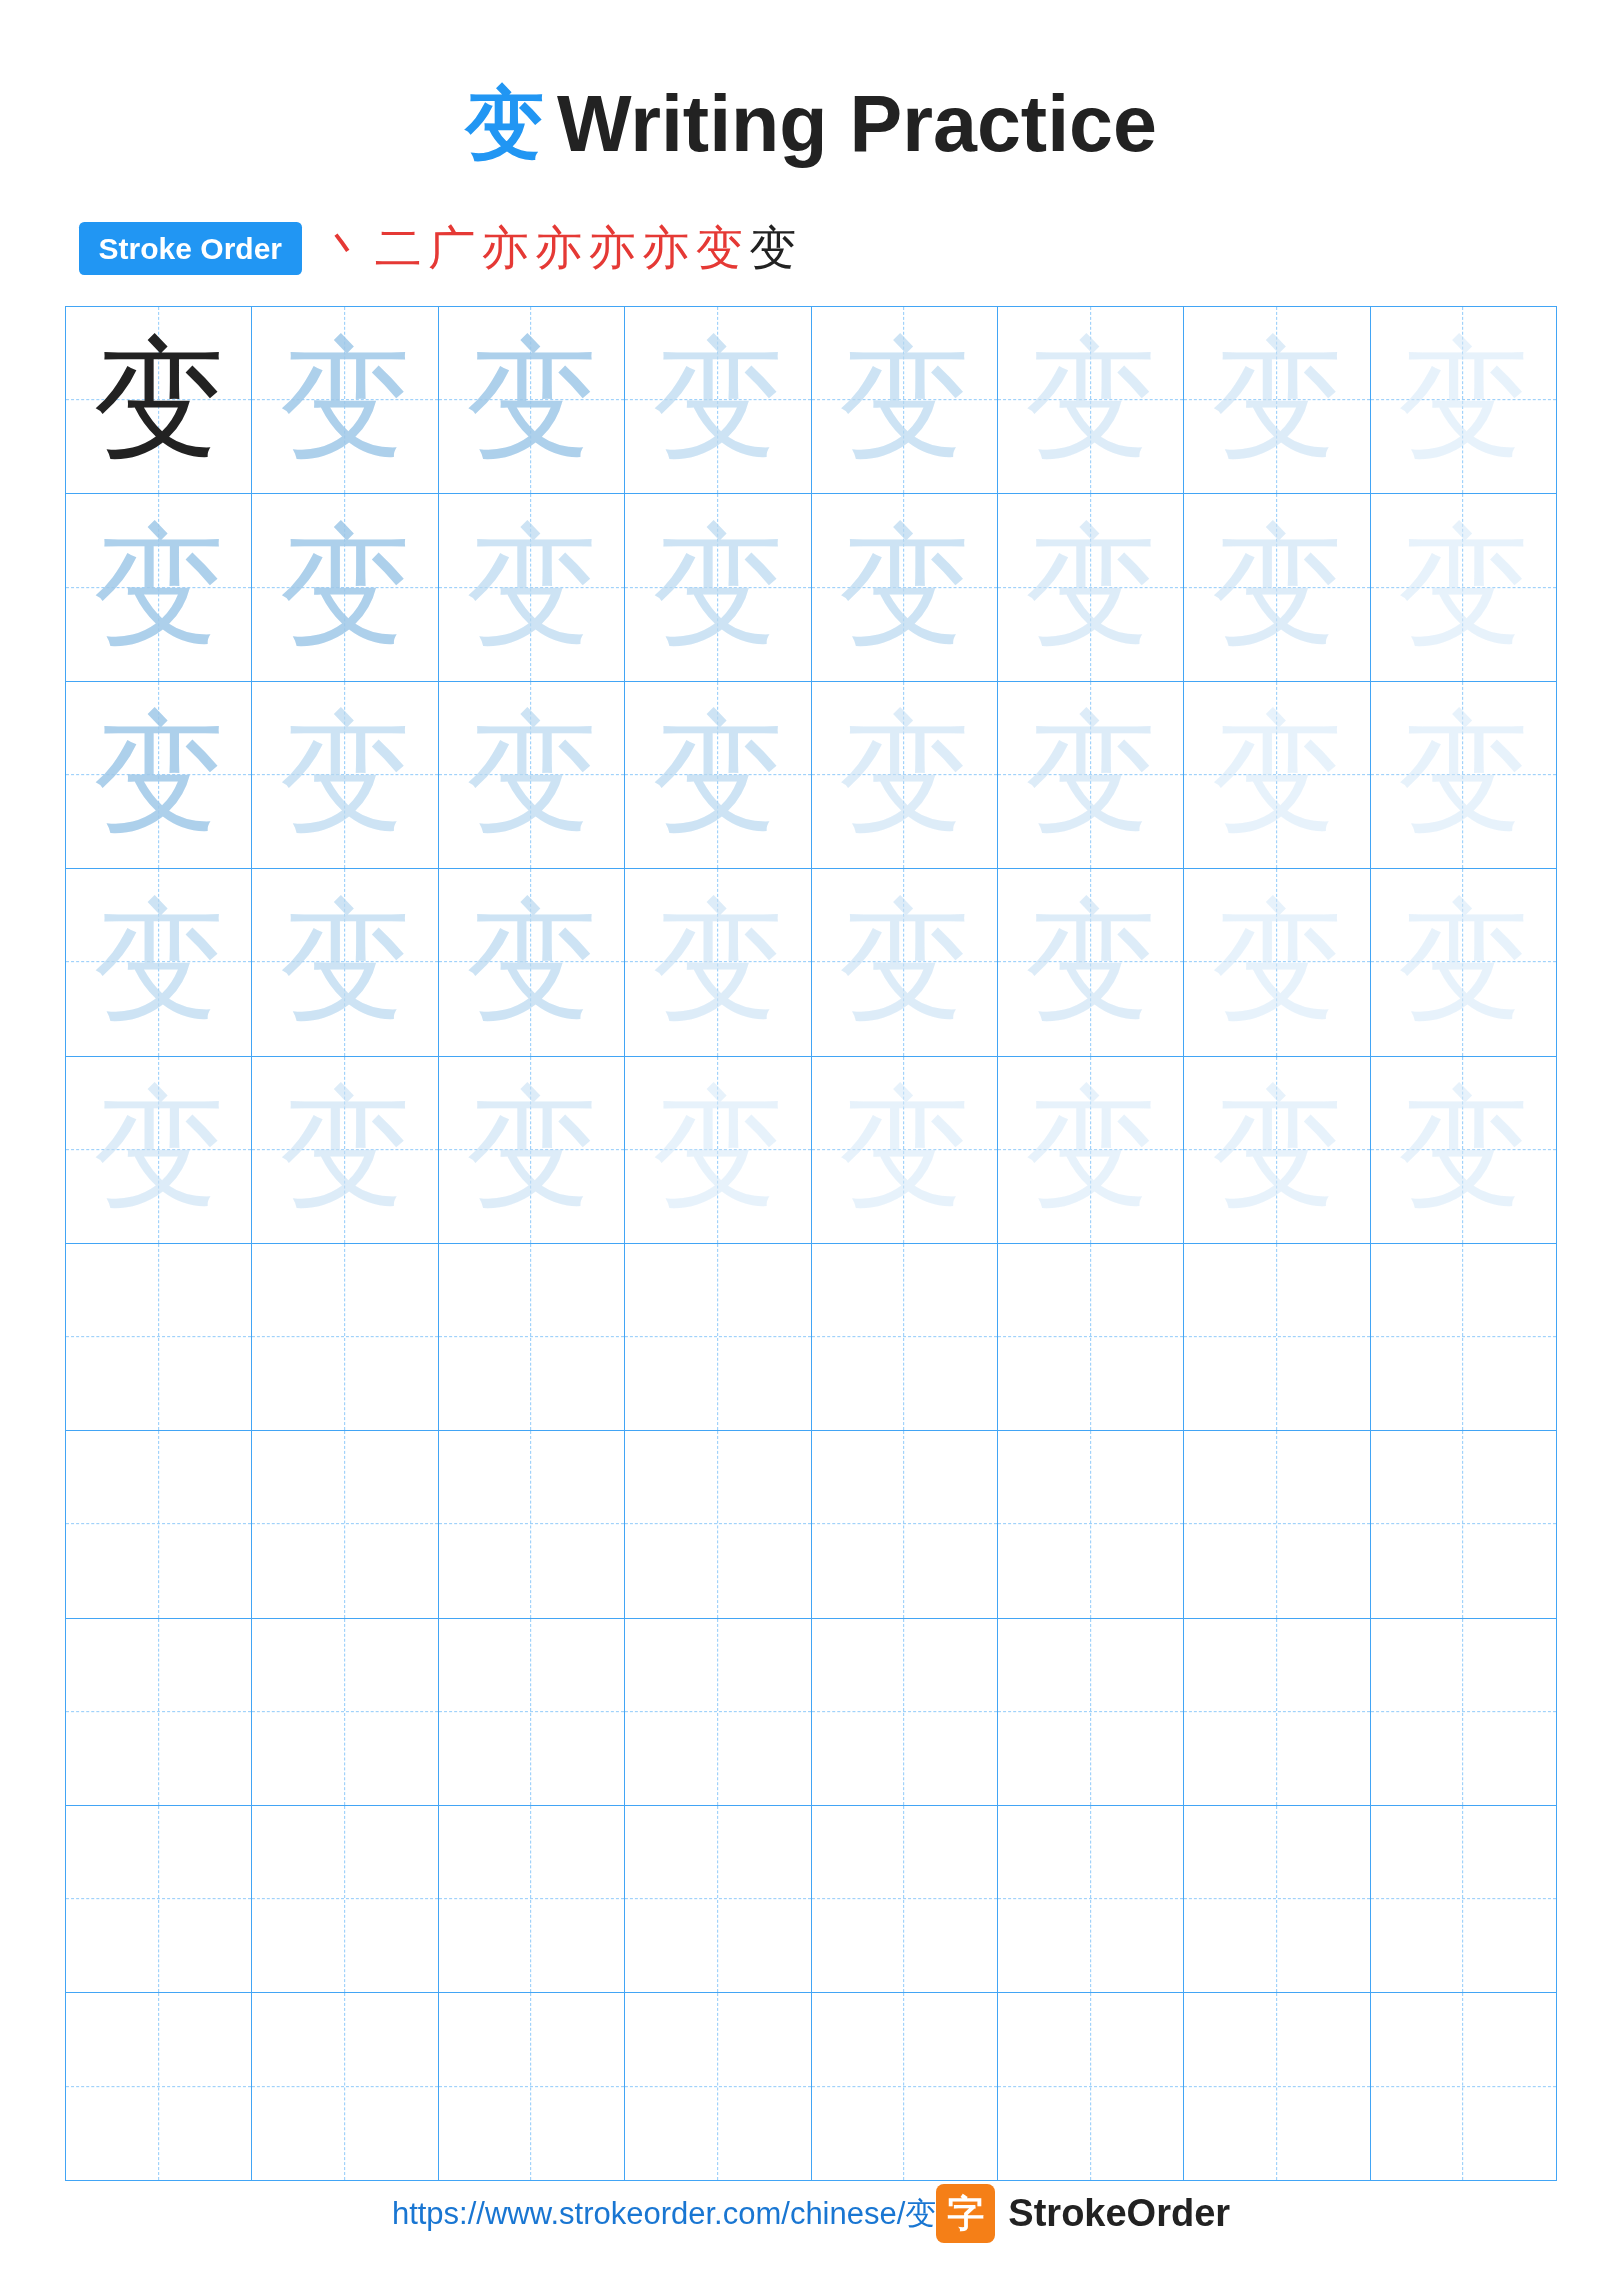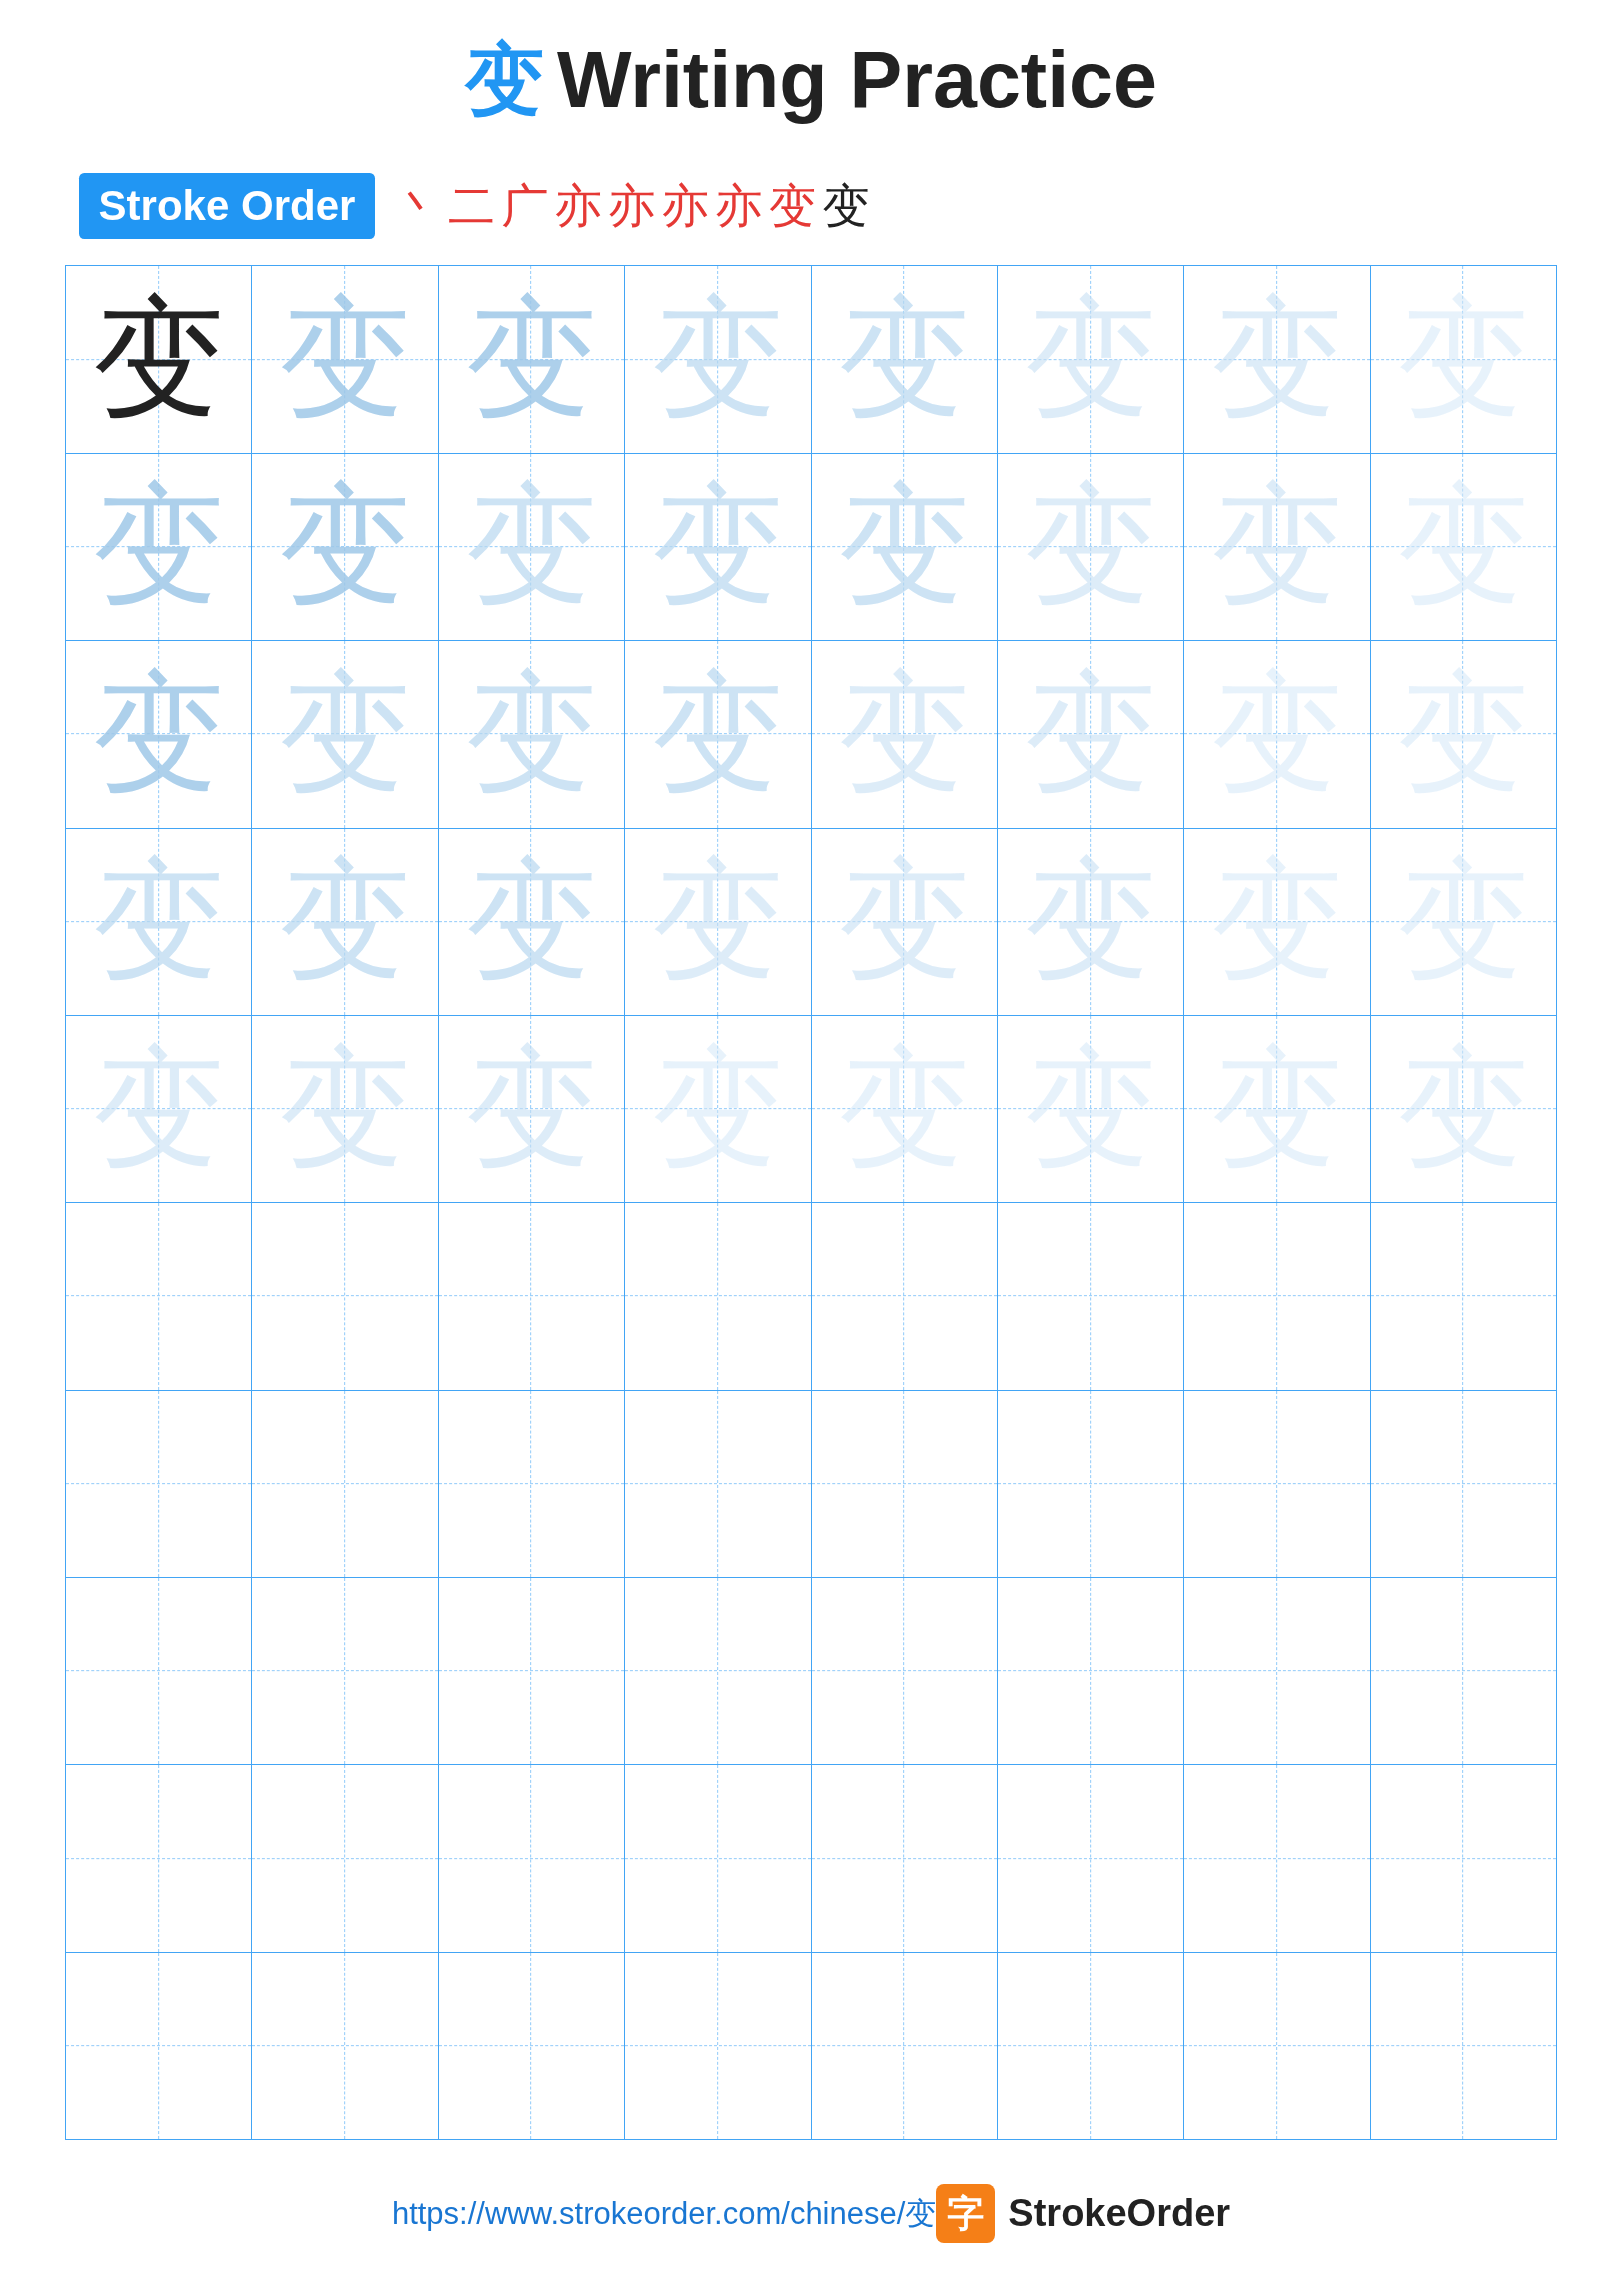--- a/index.html
+++ b/index.html
@@ -7,42 +7,42 @@
       width: 1622px;
       height: 2295px;
       background: #ffffff;
       font-family: Arial, sans-serif;
       position: relative;
       overflow: hidden;
     }
 
     .page-title {
       text-align: center;
-      padding-top: 28px;
+      padding-top: 72px;
       padding-bottom: 39px;
       font-size: 79px;
       font-weight: bold;
       color: #222;
     }
     .page-title .char {
       color: #2196F3;
       margin-right: 13px;
     }
 
     .stroke-order-section {
       display: flex;
       align-items: center;
       padding: 0 79px;
       margin-bottom: 26px;
       gap: 19.6px;
     }
     .stroke-order-badge {
       background: #2196F3;
       color: white;
-      font-size: 42px;
+      font-size: 30px;
       font-weight: bold;
       padding: 9.2px 19.6px;
       border-radius: 5.2px;
       white-space: nowrap;
       flex-shrink: 0;
       text-align: right;
     }
     .stroke-sequence {
       display: flex;
       align-items: center;

